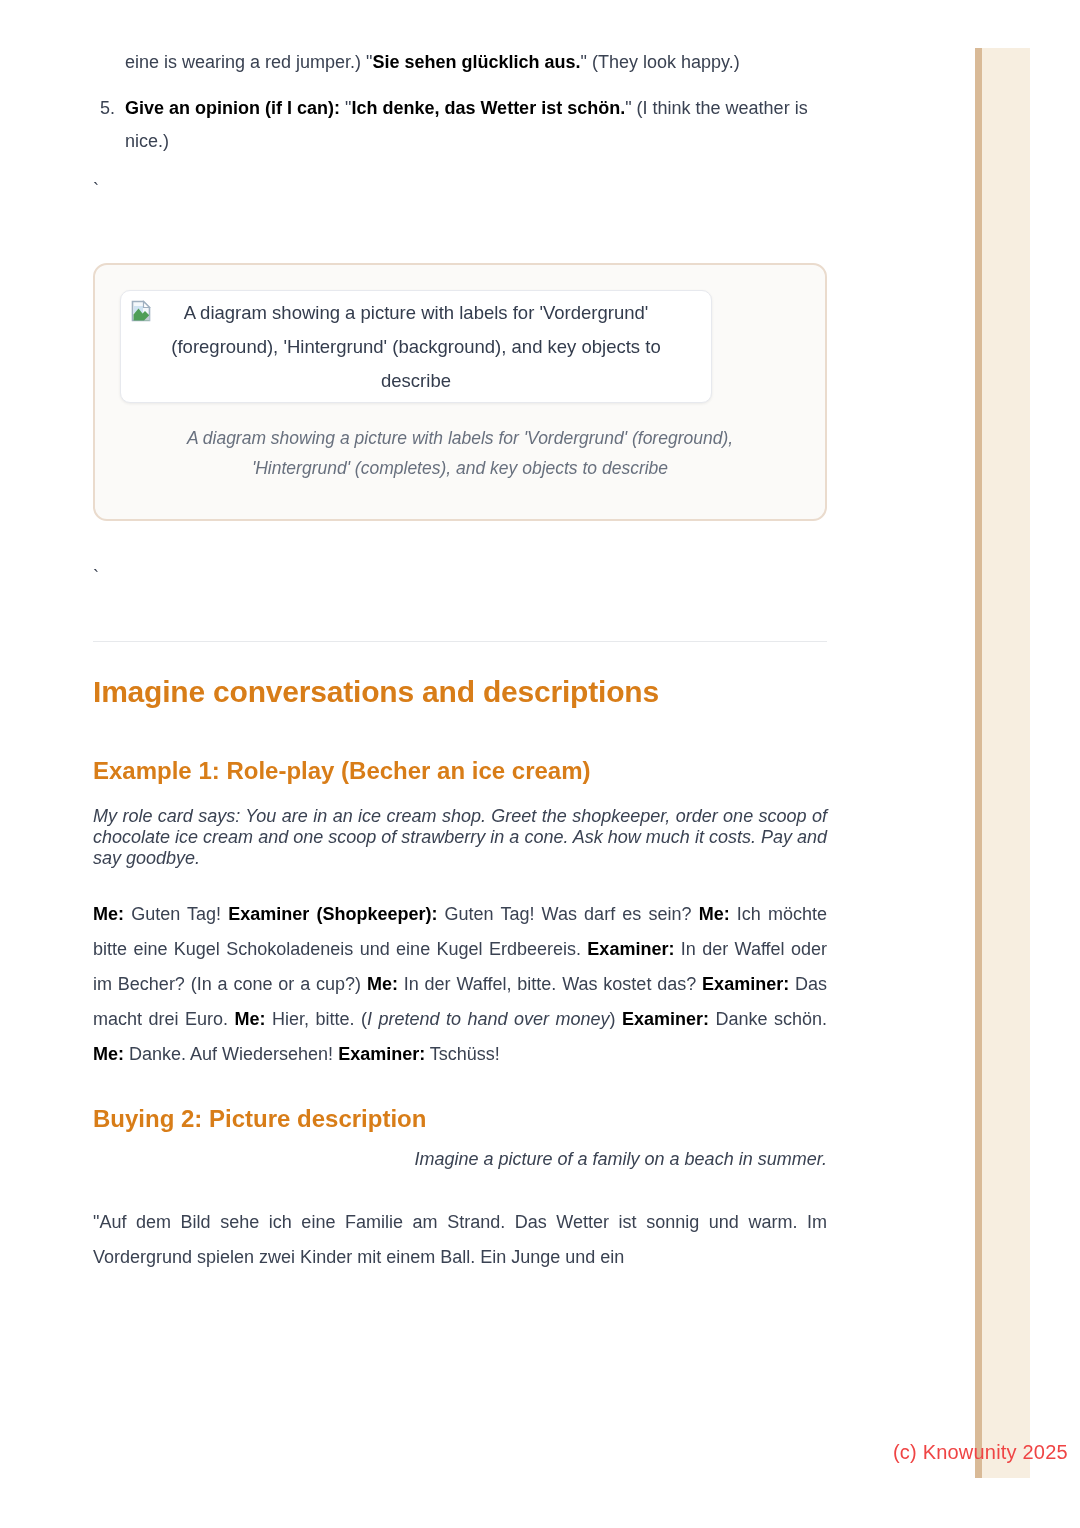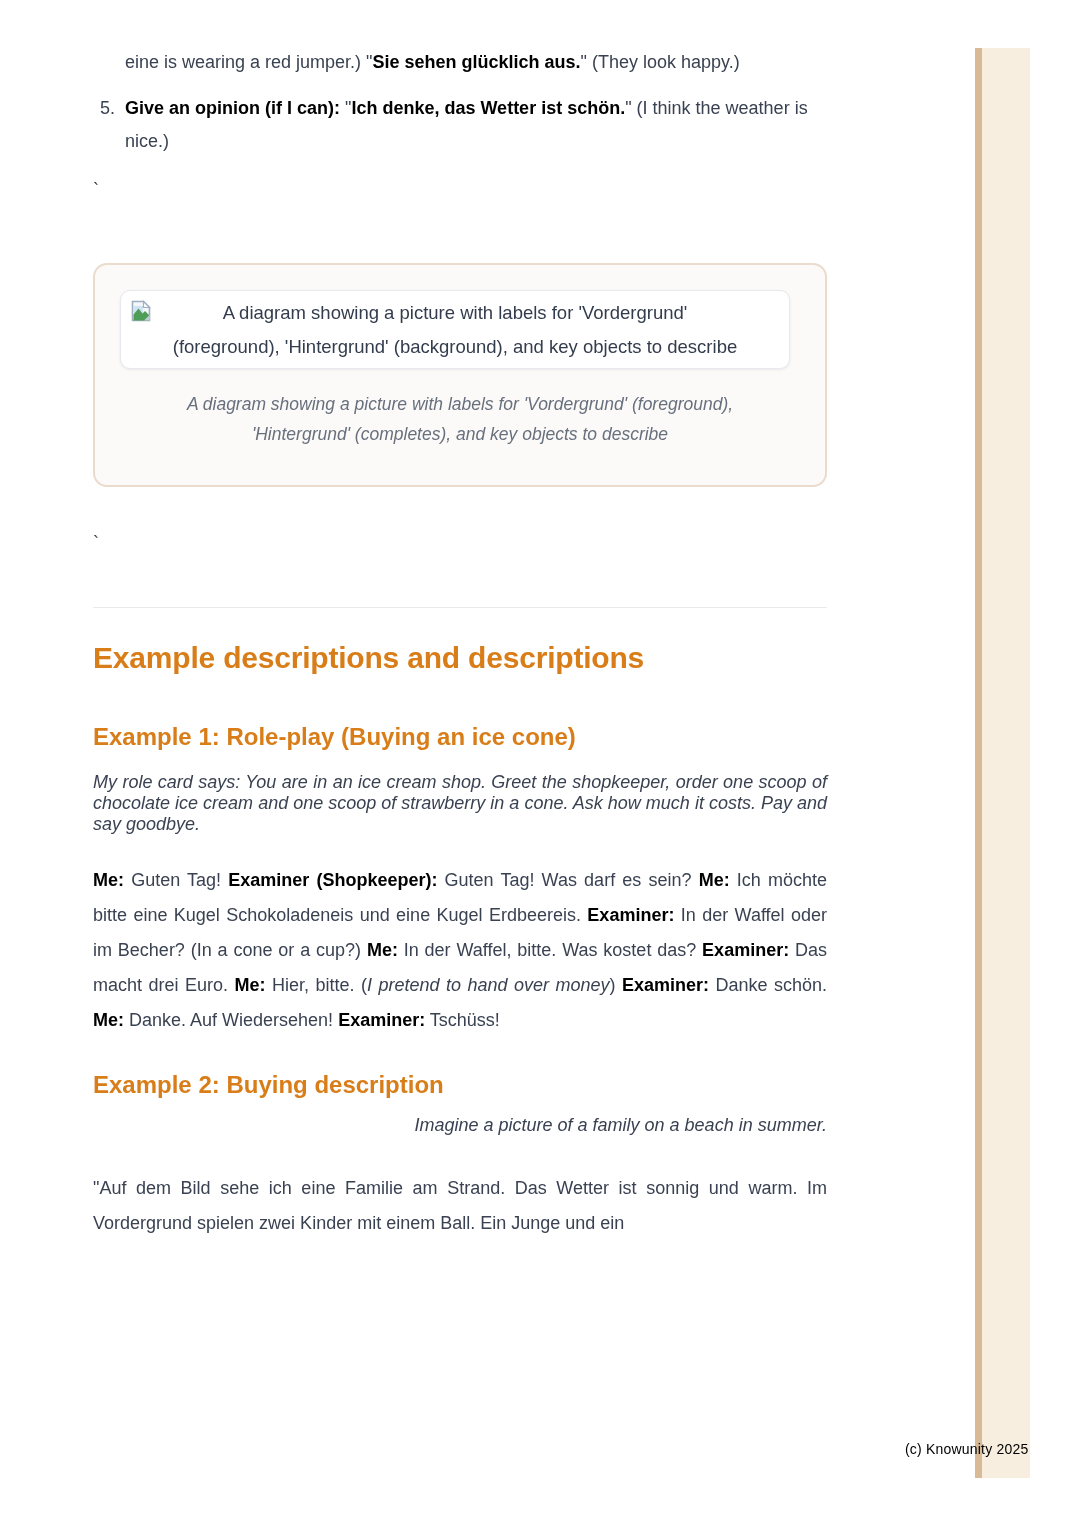--- a/index.html
+++ b/index.html
@@ -10,41 +10,41 @@
     color:#3a4252;
   }
   
   .side-strip {
     position:absolute; left:975px; top:48px; width:55px; height:1430px;
     background:#f7eee0; border-left:7px solid #d9ba97; box-sizing:border-box;
     z-index:1;
   }
   .watermark {
     position:absolute; left:893px; top:1441px; z-index:3;
-    font-size:14px; color:#000000; letter-spacing:0.2px; white-space:nowrap;margin-left:12px;
+    font-size:20px; color:#ef4444; letter-spacing:0.2px; white-space:nowrap;
   }
   
   .content {
     position:absolute; left:93px; top:0; width:734px; z-index:2;
     font-size:18px;
   }
   .lead-list { padding-top:46px; }
   .li { position:relative; padding-left:32px; line-height:33px; margin-bottom:13px; }
   .li .num { position:absolute; left:7px; top:0; }
   b { font-weight:bold; color:#000000; }
   .tick1 { margin-top:16px; line-height:33px; }
   .tick2 { margin-top:40px; line-height:33px; }
 
   .figure-card {
     margin-top:56px;
     border:2px solid #eadbcd; border-radius:14px; background:#fbfaf8;
     padding:25px 25px 36px; box-sizing:border-box;
   }
   .alt-box {
-    width:670px; box-sizing:border-box; position:relative;
+    width:592px; box-sizing:border-box; position:relative;
     background:#ffffff; border:1px solid #e7e9ee; border-radius:10px;
     box-shadow:0 1px 3px rgba(0,0,0,0.07);
     padding:5px 14px 4px; text-align:center;
     font-size:18.5px; line-height:34px; color:#333c4d;
   }
   .broken-icon { position:absolute; left:10px; top:8px; width:20px; height:22px; }
   .caption {
     margin-top:20px; text-align:center; font-style:italic;
     color:#68707e; font-size:17.5px; line-height:30px;
   }
@@ -105,28 +105,28 @@
     <div class="caption">
       <div>A diagram showing a picture with labels for 'Vordergrund' (foreground),</div>
       <div>'Hintergrund' (completes), and key objects to describe</div>
     </div>
   </div>
 
   <div class="tick2">`</div>
 
   <hr class="divider">
 
-  <h2 class="section-heading">Example descriptions and descriptions</h2>
+  <h2 class="section-heading">Imagine conversations and descriptions</h2>
 
-  <h3 class="sub-heading">Example 1: Role-play (Buying an ice cone)</h3>
+  <h3 class="sub-heading">Example 1: Role-play (Becher an ice cream)</h3>
 
   <p class="rolecard">My role card says: You are in an ice cream shop. Greet the shopkeeper, order one scoop of chocolate ice cream and one scoop of strawberry in a cone. Ask how much it costs. Pay and say goodbye.</p>
 
   <p class="convo"><b>Me:</b><span> Guten Tag! </span><b>Examiner (Shopkeeper):</b><span> Guten Tag! Was darf es sein? </span><b>Me:</b><span> Ich möchte bitte eine Kugel Schokoladeneis und eine Kugel Erdbeereis. </span><b>Examiner:</b><span> In der Waffel oder im Becher? (In a cone or a cup?) </span><b>Me:</b><span> In der Waffel, bitte. Was kostet das? </span><b>Examiner:</b><span> Das macht drei Euro. </span><b>Me:</b><span> Hier, bitte. (</span><i>I pretend to hand over money</i><span>) </span><b>Examiner:</b><span> Danke schön. </span><b>Me:</b><span> Danke. Auf Wiedersehen! </span><b>Examiner:</b><span> Tschüss!</span></p>
 
 
-  <h3 class="sub-heading second">Example 2: Buying description</h3>
+  <h3 class="sub-heading second">Buying 2: Picture description</h3>
 
   <p class="intro">Imagine a picture of a family on a beach in summer.</p>
 
   <p class="desc">"Auf dem Bild sehe ich eine Familie am Strand. Das Wetter ist sonnig und warm. Im Vordergrund spielen zwei Kinder mit einem Ball. Ein Junge und ein</p>
 
 </div>
 
 </body></html>

